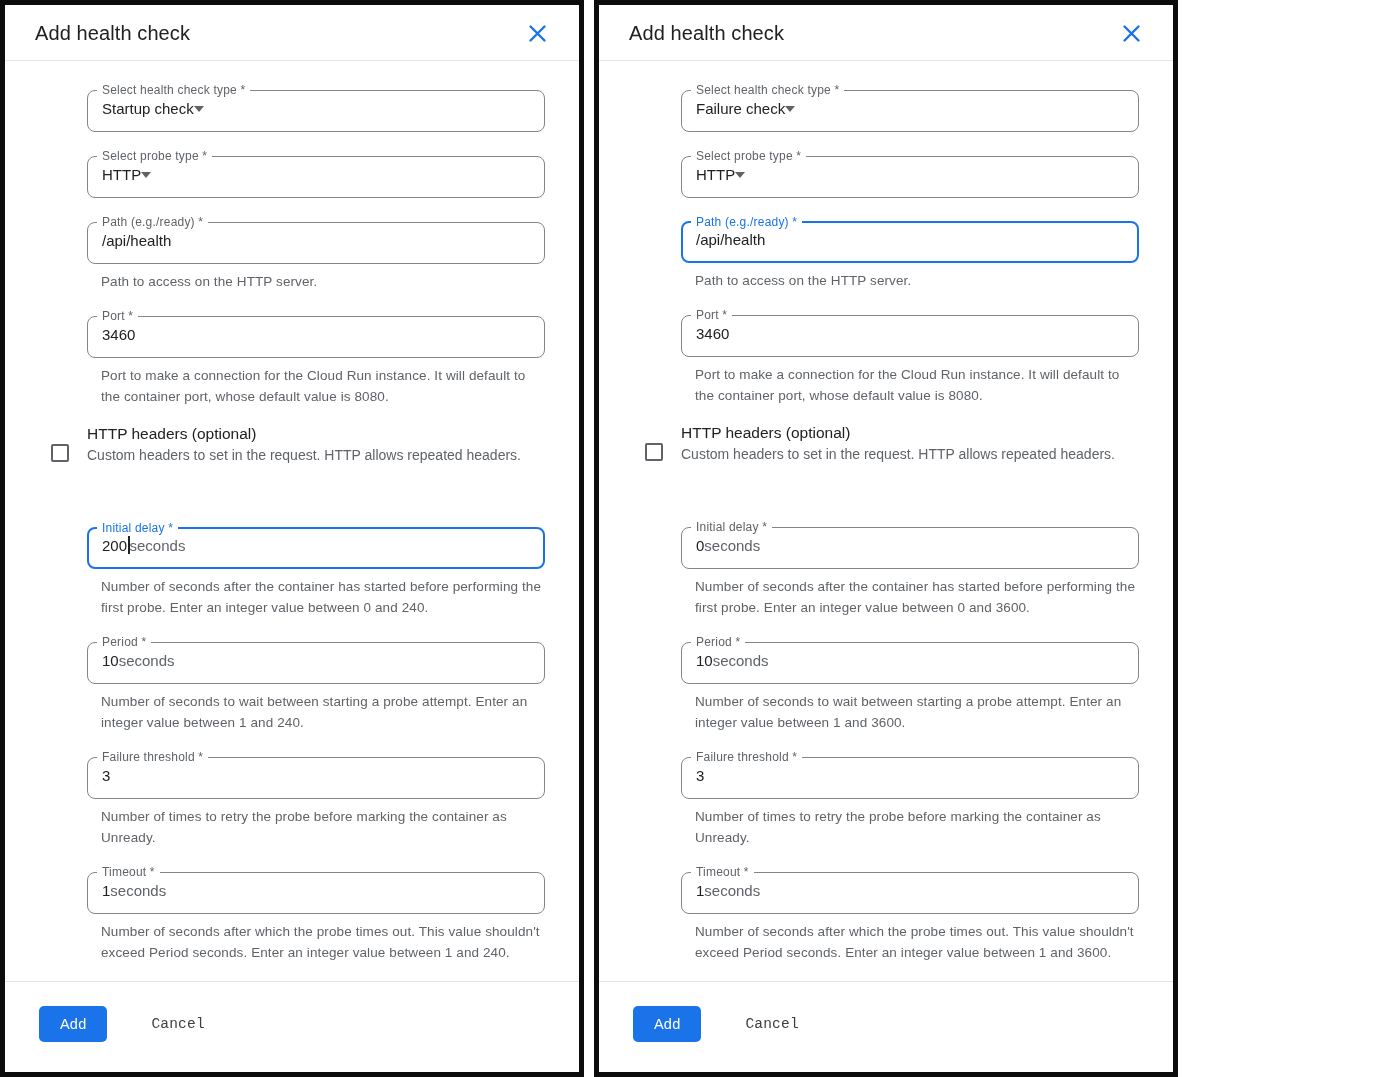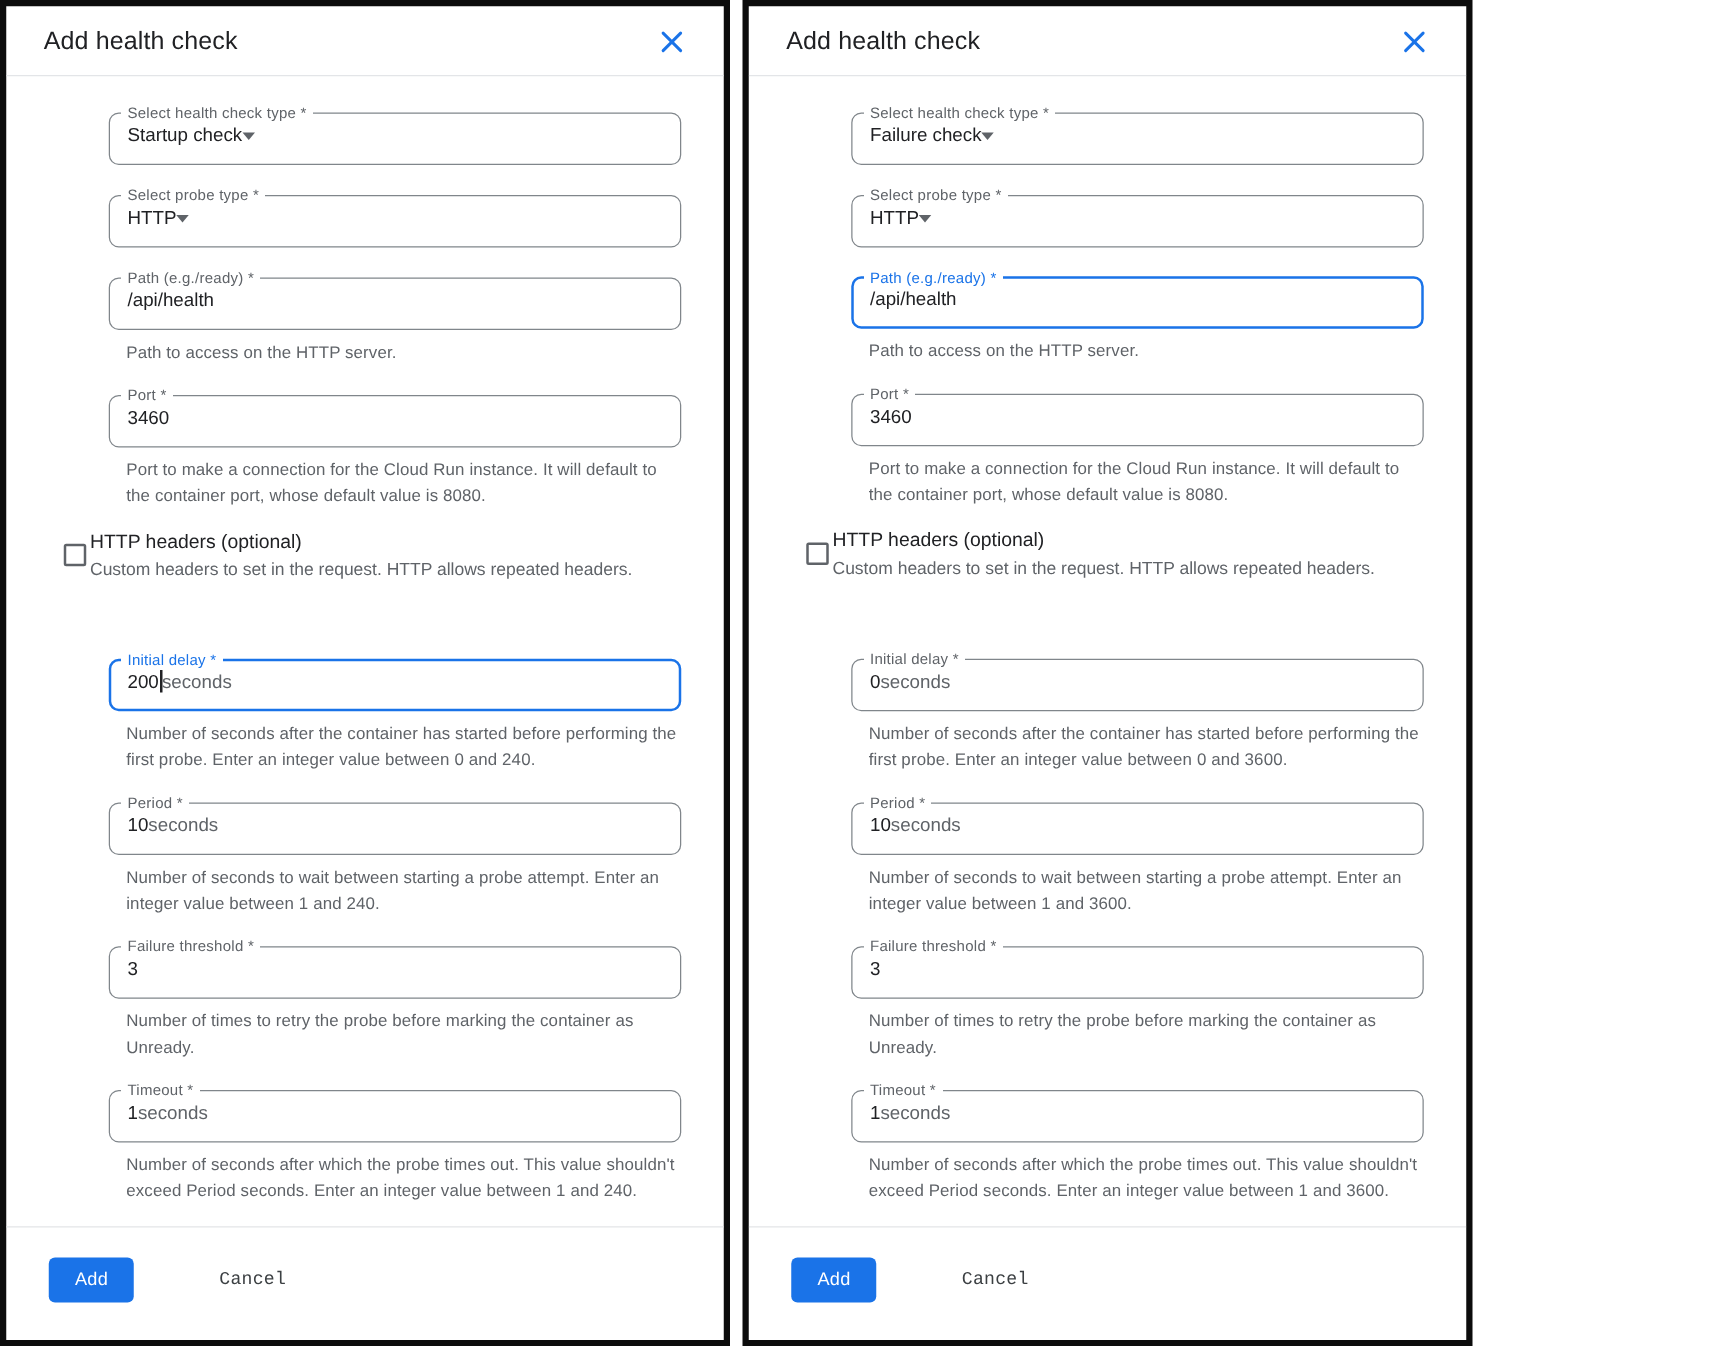--- a/index.html
+++ b/index.html
@@ -57,35 +57,35 @@
   .text-cursor {
     display: inline-block; width: 1.5px; height: 18px;
     background: #202124; vertical-align: text-bottom; margin-left: 1px;
   }
   .helper {
     font-size: 13.5px; line-height: 21px; color: #5f6368;
     margin: 7px 0 0 14px; max-width: 590px; letter-spacing: .1px;
   }
 
   .checkbox-block {
-    display: flex; align-items: center; 
+    display: flex; align-items: flex-end; gap: 15px;
     margin: 10px 0 56px 8px;
   }
   .checkbox {
     width: 18px; height: 18px; flex: none; margin-top: 2px;
     border: 2px solid #5f6368; border-radius: 2px; background: #fff;
     appearance: none; -webkit-appearance: none; cursor: pointer;
   }
   .checkbox-text .cb-label { font-size: 15.5px; color: #202124; line-height: 20px; }
   .checkbox-text .cb-helper { font-size: 14px; color: #5f6368; line-height: 19px; margin-top: 2px; }
 
   .panel-footer {
     flex: none; border-top: 1px solid #e3e5e8;
     padding: 24px 34px 30px 34px;
-    display: flex; align-items: center; gap: 68px;
+    display: flex; align-items: center; gap: 44px;
   }
   .add-btn {
     background: #1a73e8; color: #ffffff; border: none; border-radius: 5px;
     padding: 10px 21px; font-size: 14.5px; font-family: inherit;
     letter-spacing: .2px; cursor: pointer;
   }
   .cancel-btn {
     background: none; border: none; color: #3c4043; font-size: 14.5px;
     font-family: Liberation Mono, monospace; letter-spacing: .2px; cursor: pointer; padding: 0;
   }

